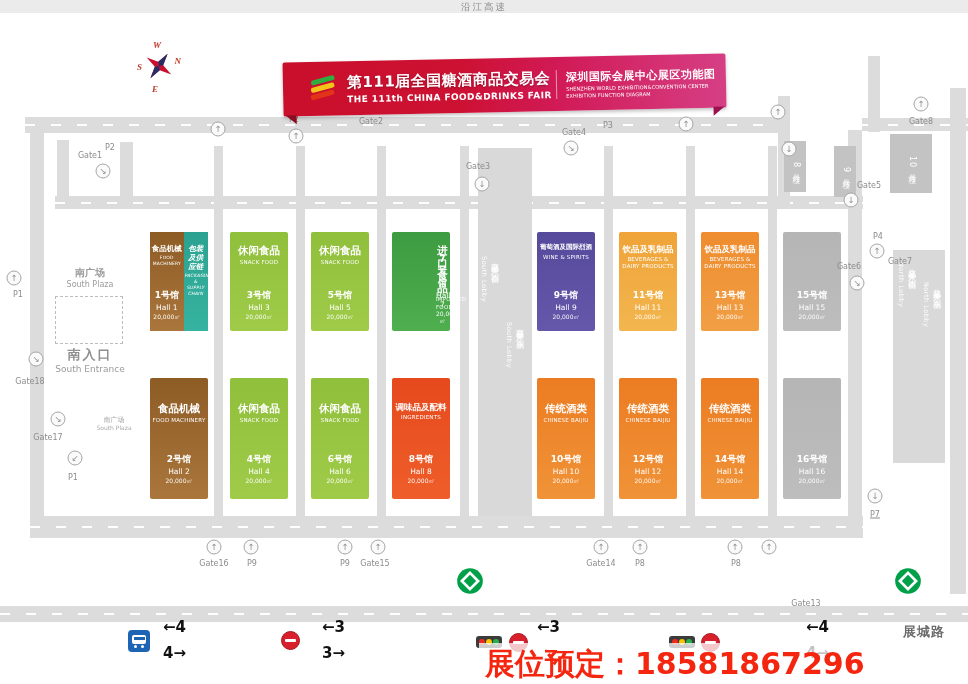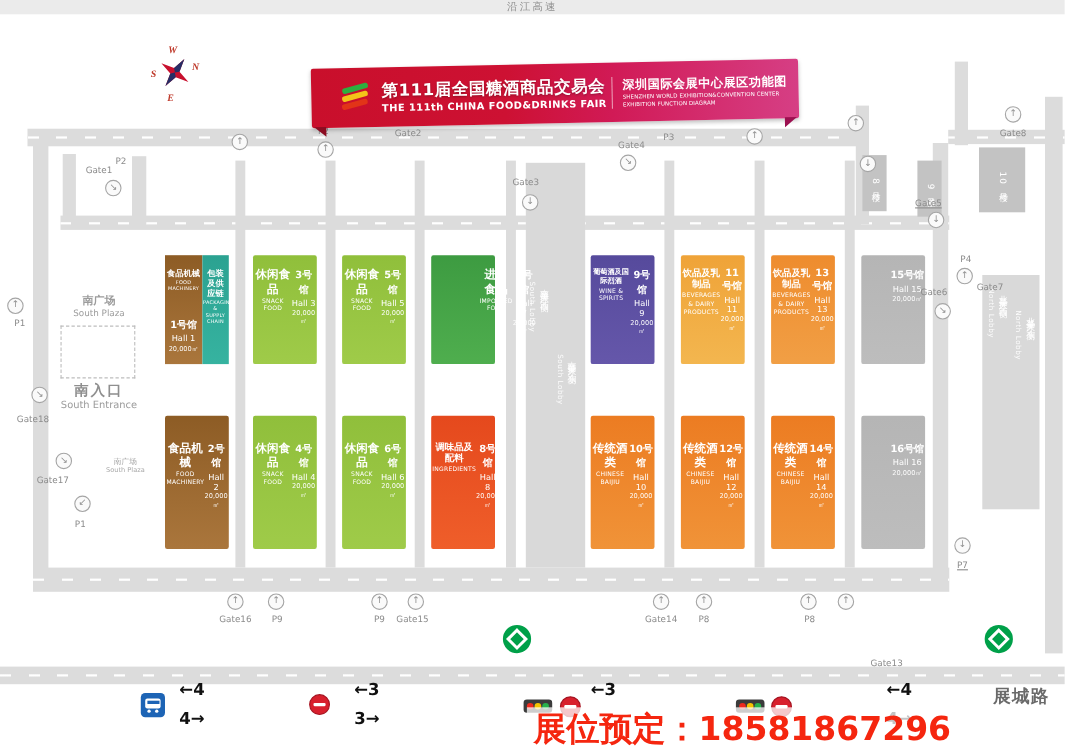--- a/index.html
+++ b/index.html
@@ -8,21 +8,21 @@
   #stage{position:absolute;inset:0}
   
   .topband{position:absolute;top:0;left:0;right:0;height:13px;background:#ebebeb;text-align:center;line-height:13px;font-size:9.5px;color:#8e8e8e;letter-spacing:2px;z-index:2}
   
   .road{position:absolute;background-color:#dcdcdc;z-index:1}
   .road.dh{background-image:repeating-linear-gradient(90deg,#ffffff 0 10px,transparent 10px 26px);background-size:100% 2px;background-position:0 center;background-repeat:no-repeat}
   
   .bld{position:absolute;z-index:2;display:flex;align-items:center;justify-content:center}
   .bld span{writing-mode:vertical-rl;color:#fff;font-size:8px;letter-spacing:1px}
   
-  .hall{position:absolute;border-radius:2px;color:#fff;display:flex;justify-content:space-between;text-align:center;padding:12px 1px 9px;z-index:3}
+  .hall{position:absolute;border-radius:2px;color:#fff;display:flex;flex-direction:column;justify-content:space-between;text-align:center;padding:12px 1px 9px;z-index:3}
   .hall.r2{padding-top:24px;padding-bottom:13px}
   .hall.split{flex-direction:row;padding:0}
   .part{display:flex;flex-direction:column;justify-content:space-between;text-align:center;padding:12px 1px 9px;height:100%}
   .cat{min-height:10px}
   .ccn{font-weight:bold;line-height:1.2}
   .cen{margin-top:2px;line-height:1.3;letter-spacing:.2px}
   .lab .num{font-weight:bold;font-size:9px}
   .lab .hname{font-size:7.5px;margin-top:1px}
   .lab .hsize{font-size:6px;margin-top:1px;opacity:.95}
   
@@ -67,21 +67,21 @@
   .noentry .bar{width:11px;height:3.5px;background:#fff;border-radius:1px}
   .tlight{position:absolute;width:26px;height:12px;background:#3b3b3b;border-radius:3px;display:flex;align-items:center;justify-content:space-around;padding:0 2px;z-index:5}
   .dot{width:6px;height:6px;border-radius:50%}
   .dot.r{background:#ef2a1e}.dot.y{background:#f6c400}.dot.g{background:#27b24b}
   .busicon{position:absolute;width:22px;height:22px;background:#1d64b5;border-radius:4px;z-index:5}
   .bbody{position:absolute;left:4px;top:5px;width:14px;height:9px;background:#fff;border-radius:2px}
   .bwin{position:absolute;left:5.5px;top:7px;width:11px;height:3px;background:#1d64b5}
   .bw1,.bw2{position:absolute;width:3px;height:3px;border-radius:50%;background:#fff;top:15px}
   .bw1{left:6px}.bw2{left:13px}
   .metro{position:absolute;width:27px;height:27px;transform:translate(-50%,-50%);z-index:5}
-  .roadname{position:absolute;left:903px;top:623px;font-size:16px;color:#6a6a6a;letter-spacing:1px;font-weight:bold;z-index:4}
+  .roadname{position:absolute;left:903px;top:623px;font-size:13px;color:#6a6a6a;letter-spacing:1px;font-weight:bold;z-index:4}
   #watermark{position:absolute;left:479px;top:643px;width:489px;height:41px;line-height:41px;background:rgba(255,255,255,.75);color:#f5260f;font-size:30px;font-weight:600;padding-left:6px;white-space:nowrap;z-index:9}
 </style>
 </head>
 <body>
 
 <div id="stage">
 
   <div class="topband">
     <span>沿江高速</span>
   </div>
@@ -184,21 +184,21 @@
         <div class="cat">
           <div class="ccn" style="font-size: 7.5px;">食品机械</div>
           <div class="cen" style="font-size: 4.5px;">FOOD MACHINERY</div>
         </div>
         <div class="lab">
           <div class="num">1号馆</div>
           <div class="hname">Hall 1</div>
           <div class="hsize">20,000㎡</div>
         </div>
       </div>
-      <div class="part" style="width: 42%; background: linear-gradient(rgb(43, 162, 145), rgb(54, 179, 160));">
+      <div class="part" style="width: 42%; background: linear-gradient(rgb(43, 162, 145), rgb(54, 179, 160)); font-style: italic;">
         <div class="cat">
           <div class="ccn" style="font-size: 7.5px;">包装及供应链</div>
           <div class="cen" style="font-size: 4.5px;">PACKAGING &amp; SUPPLY CHAIN</div>
         </div>
       </div>
     </div>
     <div class="hall" style="left: 230px; top: 232px; width: 58px; height: 99px; background: linear-gradient(rgb(144, 191, 59), rgb(159, 203, 73));">
       <div class="cat">
         <div class="ccn" style="font-size: 10.5px;">休闲食品</div>
         <div class="cen" style="font-size: 5.5px;">SNACK FOOD</div>
@@ -354,21 +354,21 @@
       <div class="lab">
         <div class="num">16号馆</div>
         <div class="hname">Hall 16</div>
         <div class="hsize">20,000㎡</div>
       </div>
     </div>
     <div class="glabel" style="left: 90px; top: 155px;">Gate1</div>
     <div class="glabel" style="left: 371px; top: 121px;">Gate2</div>
     <div class="glabel" style="left: 478px; top: 166px;">Gate3</div>
     <div class="glabel" style="left: 574px; top: 132px;">Gate4</div>
-    <div class="glabel" style="left: 844px; top: 185px; text-decoration: underline;">Gate5</div>
+    <div class="glabel" style="left: 869px; top: 185px;">Gate5</div>
     <div class="glabel" style="left: 849px; top: 266px;">Gate6</div>
     <div class="glabel" style="left: 900px; top: 261px;">Gate7</div>
     <div class="glabel" style="left: 921px; top: 121px;">Gate8</div>
     <div class="glabel" style="left: 806px; top: 563px; margin-top: 40px;">Gate13</div>
     <div class="glabel" style="left: 601px; top: 563px;">Gate14</div>
     <div class="glabel" style="left: 375px; top: 563px;">Gate15</div>
     <div class="glabel" style="left: 214px; top: 563px; text-align: center;">Gate16</div>
     <div class="glabel" style="left: 48px; top: 437px;">Gate17</div>
     <div class="glabel" style="left: 30px; top: 381px;">Gate18</div>
     <div class="glabel" style="left: 18px; top: 294px;">P1</div>

